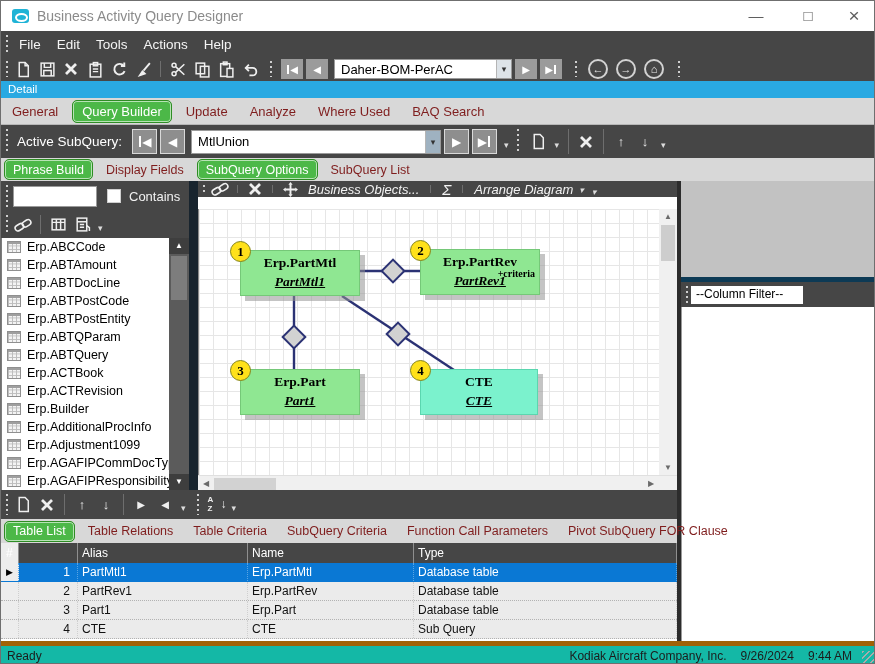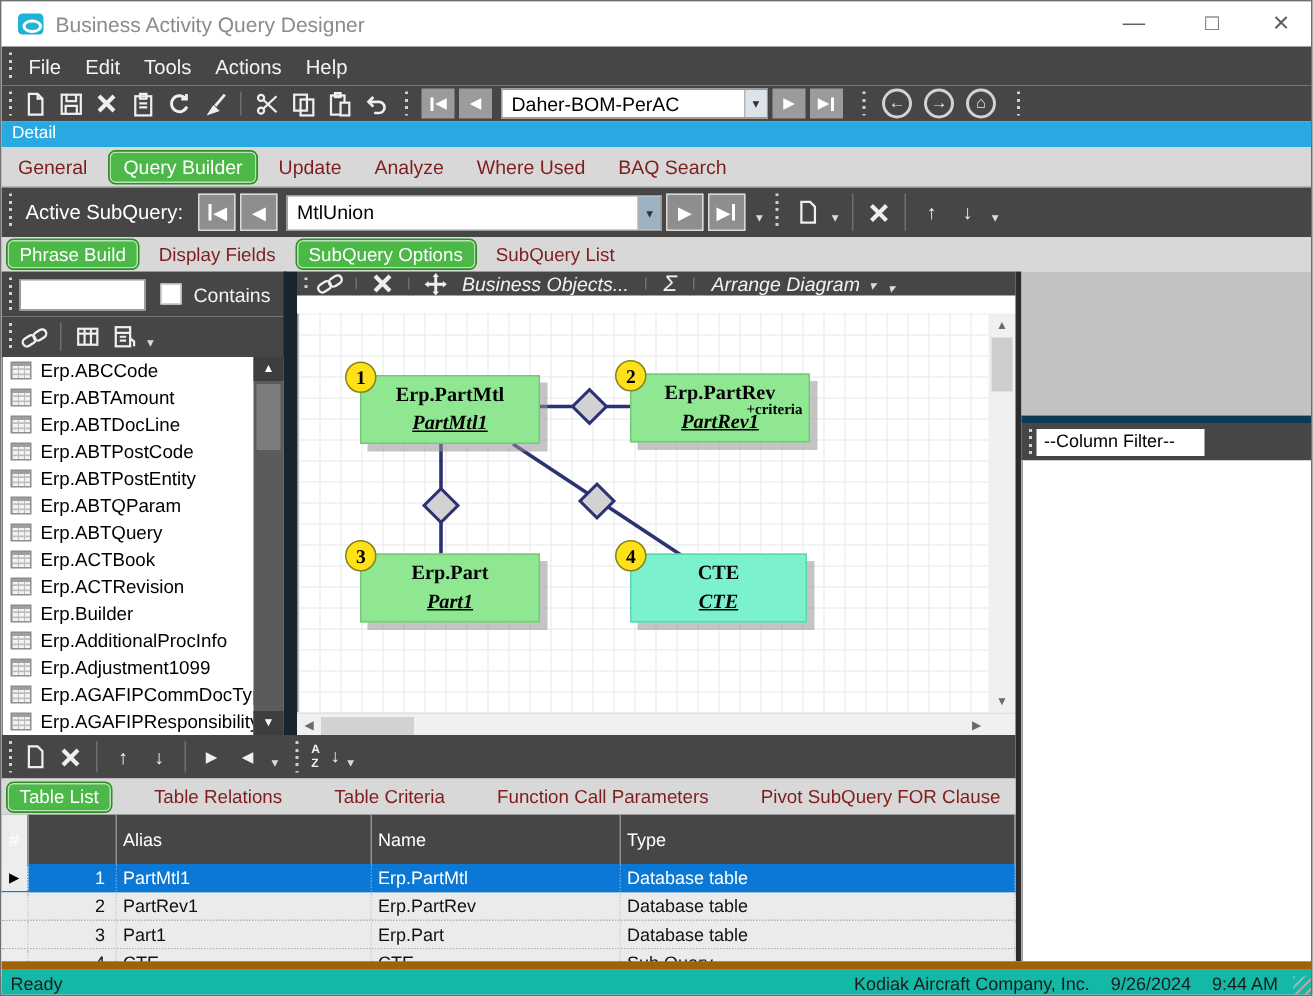--- a/index.html
+++ b/index.html
@@ -97,21 +97,21 @@
   .rp-filter .fcombo { width:112px; height:18px; background:#fff; font-size:12px; color:#000; padding:1px 5px; white-space:nowrap; overflow:hidden; }
   .rp-white { position:absolute; left:680px; top:306px; width:195px; height:334px; background:#fff; border-left:1px solid #9a9a9a; }
 
   
   .btoolbar { position:absolute; left:0; top:489px; width:676px; height:29px; display:flex; align-items:center; }
   .sorticon { position:relative; width:20px; height:18px; color:#efefef; }
   .sorticon .az { position:absolute; left:0; top:-1px; font-size:8px; font-weight:bold; line-height:9px; }
   .sorticon .sarr { position:absolute; right:1px; top:1px; font-size:12px; }
   .grid { position:absolute; left:0; top:542px; width:676px; height:98px; background:#fff; font-size:12px; }
   .grow { display:flex; height:19px; }
-  .ghead { height:33px; background:#464646; color:#fff; }
+  .ghead { height:20px; background:#464646; color:#fff; }
   .gcell { display:flex; align-items:center; padding:0 4px; overflow:hidden; white-space:nowrap; }
   .ghead .gcell { border-right:1px solid #8f8f8f; }
   .c-sel { width:18px; flex:none; background:#ededed; border-right:1px solid #c9c9c9; justify-content:center; padding:0; color:#000; font-size:9px; }
   .ghead .c-sel { background:#464646; border-right:1px solid #8f8f8f; }
   .c-num { width:59px; flex:none; justify-content:flex-end; padding-right:7px; }
   .ghead .c-num { justify-content:flex-start; padding-left:0; margin-left:-18px; width:77px; }
   .c-alias { width:170px; flex:none; }
   .c-name { width:166px; flex:none; }
   .c-type { flex:1; }
   .grow.r { background:#ebebeb; color:#111; border-bottom:1px dotted #b2b2b2; }
@@ -506,20 +506,21 @@
       <span class="az"><span>A</span><br><span>Z</span></span>
       <span class="sarr">↓</span>
     </span>
     <span class="smalldd">▾</span>
   </div>
 
   <div class="tabrow tabs3">
     <span class="tab green">Table List</span>
     <span class="tab">Table Relations</span>
     <span class="tab">Table Criteria</span>
+    <span class="tab">SubQuery Criteria</span>
     <span class="tab">Function Call Parameters</span>
     <span class="tab">Pivot SubQuery FOR Clause</span>
   </div>
 
   <div class="grid">
     <div class="grow ghead">
       <span class="gcell c-sel"></span>
       <span class="gcell c-num" style="padding-left:5px;">#</span>
       <span class="gcell c-alias">Alias</span>
       <span class="gcell c-name">Name</span>

